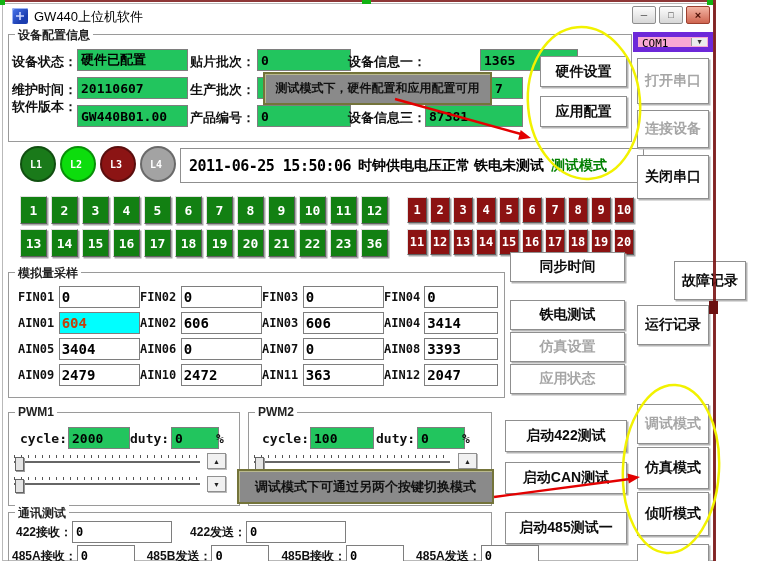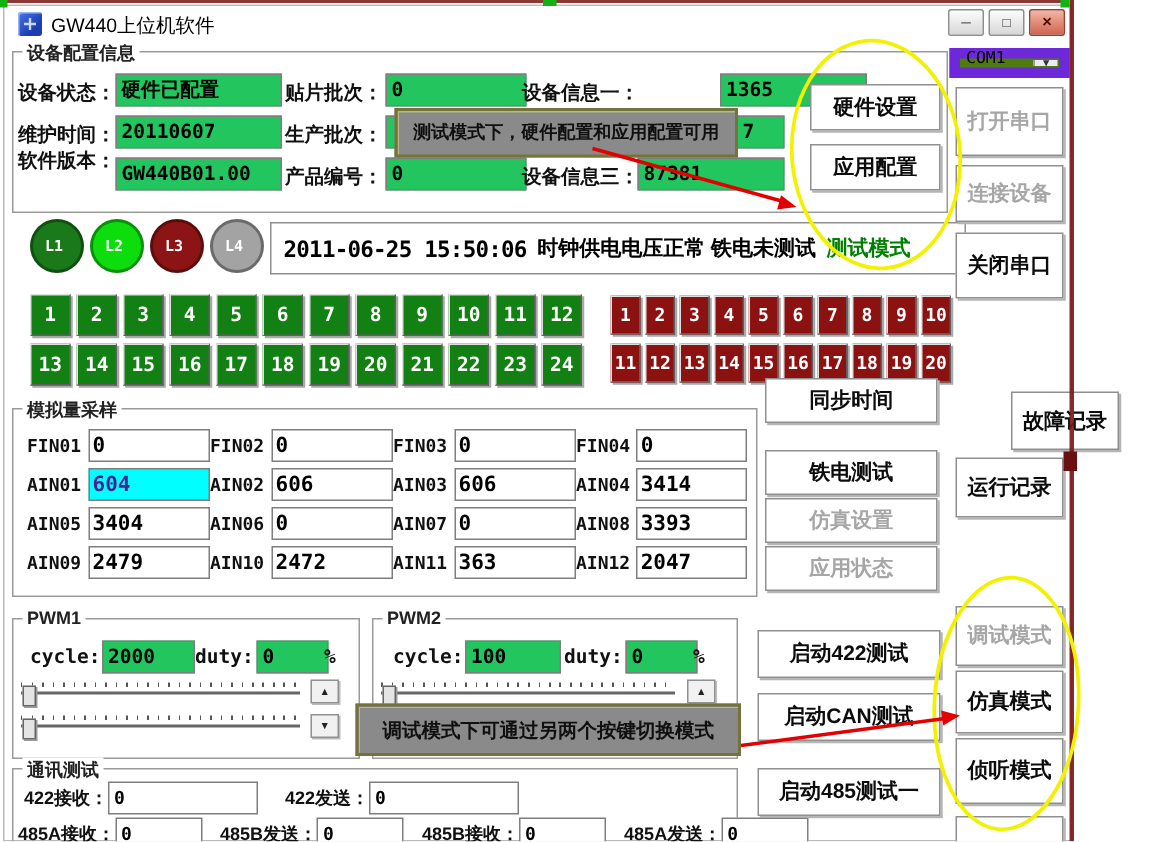--- a/index.html
+++ b/index.html
@@ -44,39 +44,39 @@
   .gbtn,.rbtn{display:flex;align-items:center;justify-content:center;color:#fff;
        border:1px solid;border-color:#e0e0e0 #5f5f5f #5f5f5f #e0e0e0;box-shadow:1.5px 1.5px 0 #a8a8a8;box-sizing:border-box;cursor:pointer;}
   .gbtn{width:27px;height:28px;font:bold 13px "DejaVu Sans Mono",monospace;}
   .rbtn{width:20px;height:26px;font:bold 12px "DejaVu Sans Mono",monospace;}
   
   #analog-grid{position:absolute;left:18px;top:286px;width:480px;display:grid;grid-template-columns:122px 122px 122px 114px;row-gap:5px;}
   .a-cell{display:flex;align-items:center;gap:4px;height:21px;}
   .a-label{width:38px;font:bold 12px "DejaVu Sans Mono",monospace;color:#111;}
   .a-box{width:78px;height:20px;border:1px solid #7e7e7e;background:#fff;display:flex;align-items:center;padding:0 2px;}
   .a-val{font:bold 14px "DejaVu Sans Mono",monospace;color:#000;}
-  .a-box.selected .a-val,.a-box.selected{background:var(--selected-cyan,#00ffff);color:#4c1d95;}
+  .a-box.selected .a-val,.a-box.selected{background:var(--selected-cyan,#00ffff);color:#c2410c;}
   
   .pwm-lbl{position:absolute;font:bold 13px "DejaVu Sans Mono",monospace;color:#111;}
   .tb{position:absolute;height:16px;}
   .tb .ticks{height:3px;background-image:repeating-linear-gradient(90deg,#555 0 1px,transparent 1px 7px);}
   .tb .line{margin-top:3px;border-top:2px solid #666;position:relative;}
   .tb .thumb{position:absolute;left:1px;top:-6px;width:7px;height:12px;background:#e4e4e4;border:1px solid #666;box-shadow:1px 1px 0 #999;}
   .spin{position:absolute;width:17px;height:14px;border:1px solid #909090;background:#f1f1f1;box-shadow:1px 1px 0 #bbb;
         display:flex;align-items:center;justify-content:center;font-size:7px;color:#222;cursor:pointer;}
   
   #comm-row1{position:absolute;left:16px;top:521px;display:flex;gap:18px;}
   #comm-row2{position:absolute;left:12px;top:545px;display:flex;gap:12px;}
   .c-cell{display:flex;align-items:center;gap:0;}
   .c-label{font-size:12px;font-weight:bold;color:#111;white-space:nowrap;}
   .c-box{width:92px;height:20px;border:1px solid #7e7e7e;background:#fff;display:flex;align-items:center;padding:0 3px;}
   .c-val{font:bold 12px "DejaVu Sans Mono",monospace;color:#000;}
   
-  .combo{position:absolute;left:633px;top:32px;width:80px;height:20px;border:7px solid #6d28d9;background:#4d7c0f;
-         display:flex;align-items:flex-end;padding-left:4px;font:11px "DejaVu Sans Mono",monospace;color:#000;box-sizing:border-box;}
+  .combo{position:absolute;left:633px;top:32px;width:80px;height:20px;border:5px solid #6d28d9;background:#f9a8d4;
+         display:flex;align-items:flex-start;padding-left:4px;font:11px "DejaVu Sans Mono",monospace;color:#000;box-sizing:border-box;}
   .combo .arrowbox{position:absolute;right:1px;top:1px;bottom:1px;width:15px;border-left:1px solid #9a9a9a;
          background:#ececec;display:flex;align-items:center;justify-content:center;font-size:7px;color:#333;}
   
   .tooltip{position:absolute;z-index:6;background:#8a8a8a;border:2px solid #74743a;box-shadow:inset 1px 1px 0 #b9b98e;
            display:flex;align-items:center;justify-content:center;font-weight:bold;color:#101010;white-space:nowrap;}
   
   .overlay{position:absolute;left:0;top:0;z-index:10;pointer-events:none;}
   .shell{position:absolute;border:1px solid #8f8f8f;background:#fff;box-shadow:1.5px 1.5px 0 #b5b5b5;}
 </style>
 </head>
@@ -181,21 +181,21 @@
       <div class="gbtn" style="background: rgb(18, 128, 18);">14</div>
       <div class="gbtn" style="background: rgb(18, 128, 18);">15</div>
       <div class="gbtn" style="background: rgb(18, 128, 18);">16</div>
       <div class="gbtn" style="background: rgb(18, 128, 18);">17</div>
       <div class="gbtn" style="background: rgb(18, 128, 18);">18</div>
       <div class="gbtn" style="background: rgb(18, 128, 18);">19</div>
       <div class="gbtn" style="background: rgb(18, 128, 18);">20</div>
       <div class="gbtn" style="background: rgb(18, 128, 18);">21</div>
       <div class="gbtn" style="background: rgb(18, 128, 18);">22</div>
       <div class="gbtn" style="background: rgb(18, 128, 18);">23</div>
-      <div class="gbtn" style="background: rgb(18, 128, 18);">24</div>
+      <div class="gbtn" style="background: rgb(18, 128, 18);">36</div>
     </div>
   <div id="red-grid">
       <div class="rbtn" style="background: rgb(140, 18, 18);">1</div>
       <div class="rbtn" style="background: rgb(140, 18, 18);">2</div>
       <div class="rbtn" style="background: rgb(140, 18, 18);">3</div>
       <div class="rbtn" style="background: rgb(140, 18, 18);">4</div>
       <div class="rbtn" style="background: rgb(140, 18, 18);">5</div>
       <div class="rbtn" style="background: rgb(140, 18, 18);">6</div>
       <div class="rbtn" style="background: rgb(140, 18, 18);">7</div>
       <div class="rbtn" style="background: rgb(140, 18, 18);">8</div>

